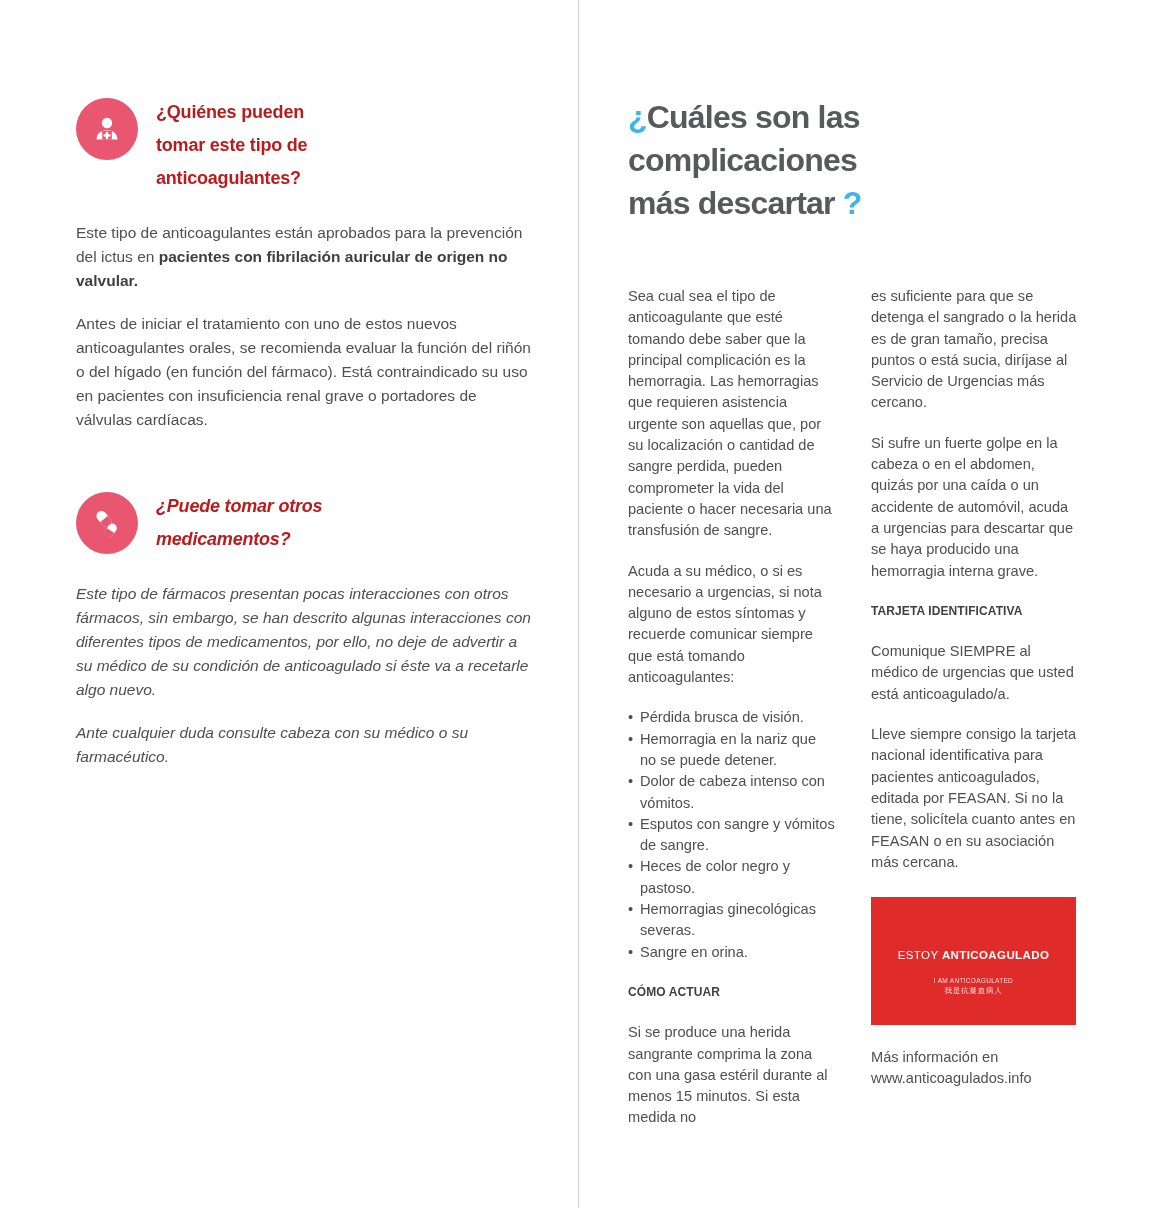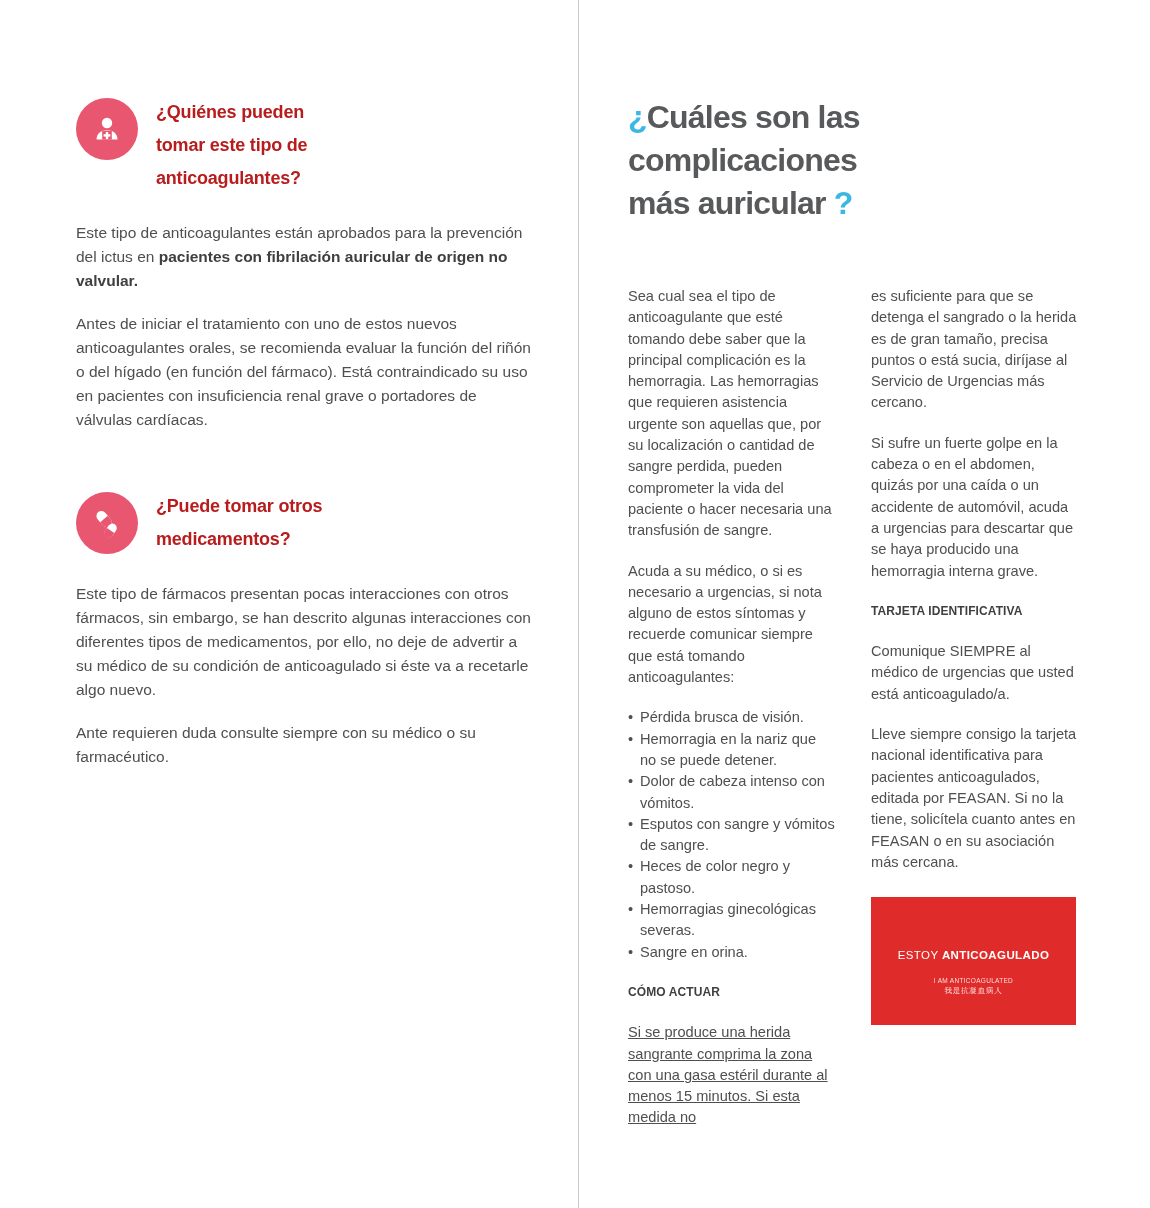--- a/index.html
+++ b/index.html
@@ -63,21 +63,21 @@
   .body-block {
     margin-top: 26px;
     font-size: 15.5px;
     line-height: 24px;
     color: #4f4f4f;
   }
   .body-block p { margin: 0 0 19px 0; }
   .body-block p:last-child { margin-bottom: 0; }
   .strong { font-weight: bold; color: #3f3f3f; }
 
-  .left-sec2 { margin-top: 58px; }
+  .left-sec2 { margin-top: 58px; font-style: italic; }
 
   
   .right-col {
     position: absolute;
     left: 628px;
     top: 96px;
     width: 450px;
   }
   .right-title {
     font-size: 32px;
@@ -98,21 +98,21 @@
     display: flex;
     gap: 36px;
   }
   .col {
     width: 207px;
     font-size: 14.6px;
     line-height: 21.3px;
     color: #4f4f4f;
   }
   .col p { margin: 0 0 19px 0; }
-  .col p:last-child { margin-bottom: 0; text-decoration: underline; }
+  .col p:last-child { margin-bottom: 0; }
   .sub-head {
     font-weight: bold;
     color: #3f3f3f;
     margin: 0 0 1px 0;
     font-size: 12px;
     letter-spacing: 0.1px;
   }
   ul.bullets {
     margin: 0 0 19px 0;
     padding: 0;
@@ -220,32 +220,32 @@
             </g>
           </svg>
         </div>
         <div class="head-title">
           <span class="ln">¿Puede tomar otros</span>
           <span class="ln">medicamentos?</span>
         </div>
       </div>
       <div class="body-block">
         <p>Este tipo de fármacos presentan pocas interacciones con otros fármacos, sin embargo, se han descrito algunas interacciones con diferentes tipos de medicamentos, por ello, no deje de advertir a su médico de su condición de anticoagulado si éste va a recetarle algo nuevo.</p>
-        <p>Ante requieren duda consulte siempre con su médico o su farmacéutico.</p>
+        <p>Ante cualquier duda consulte cabeza con su médico o su farmacéutico.</p>
       </div>
     </div>
 
   </div>
 
   <div class="right-col">
 
     <div class="right-title">
       <span class="ln"><span class="q">¿</span><span>Cuáles son las</span></span>
       <span class="ln">complicaciones</span>
-      <span class="ln ln3"><span>más auricular</span> <span class="q">?</span></span>
+      <span class="ln ln3"><span>más descartar</span> <span class="q">?</span></span>
     </div>
 
     <div class="cols">
 
       <div class="col">
         <p>Sea cual sea el tipo de anticoagulante que esté tomando debe saber que la principal complicación es la hemorragia. Las hemorragias que requieren asistencia urgente son aquellas que, por su localización o cantidad de sangre perdida, pueden comprometer la vida del paciente o hacer necesaria una transfusión de sangre.</p>
         <p>Acuda a su médico, o si es necesario a urgencias, si nota alguno de estos síntomas y recuerde comunicar siempre que está tomando anticoagulantes:</p>
         <ul class="bullets">
           <li>Pérdida brusca de visión.</li>
           <li>Hemorragia en la nariz que no se puede detener.</li>
@@ -265,17 +265,21 @@
         <p class="sub-head">TARJETA IDENTIFICATIVA</p>
         <p>Comunique SIEMPRE al médico de urgencias que usted está anticoagulado/a.</p>
         <p>Lleve siempre consigo la tarjeta nacional identificativa para pacientes anticoagulados, editada por FEASAN. Si no la tiene, solicítela cuanto antes en FEASAN o en su asociación más cercana.</p>
 
         <div class="card">
           <div class="card-line1"><span>ESTOY </span><b>ANTICOAGULADO</b></div>
           <div class="card-line2">I AM ANTICOAGULATED</div>
           <div class="card-line3">我是抗凝血病人</div>
         </div>
 
+        <div class="more-info">
+          <div>Más información en</div>
+          <div>www.anticoagulados.info</div>
+        </div>
       </div>
 
     </div>
   </div>
 </div>
 
 </body></html>

